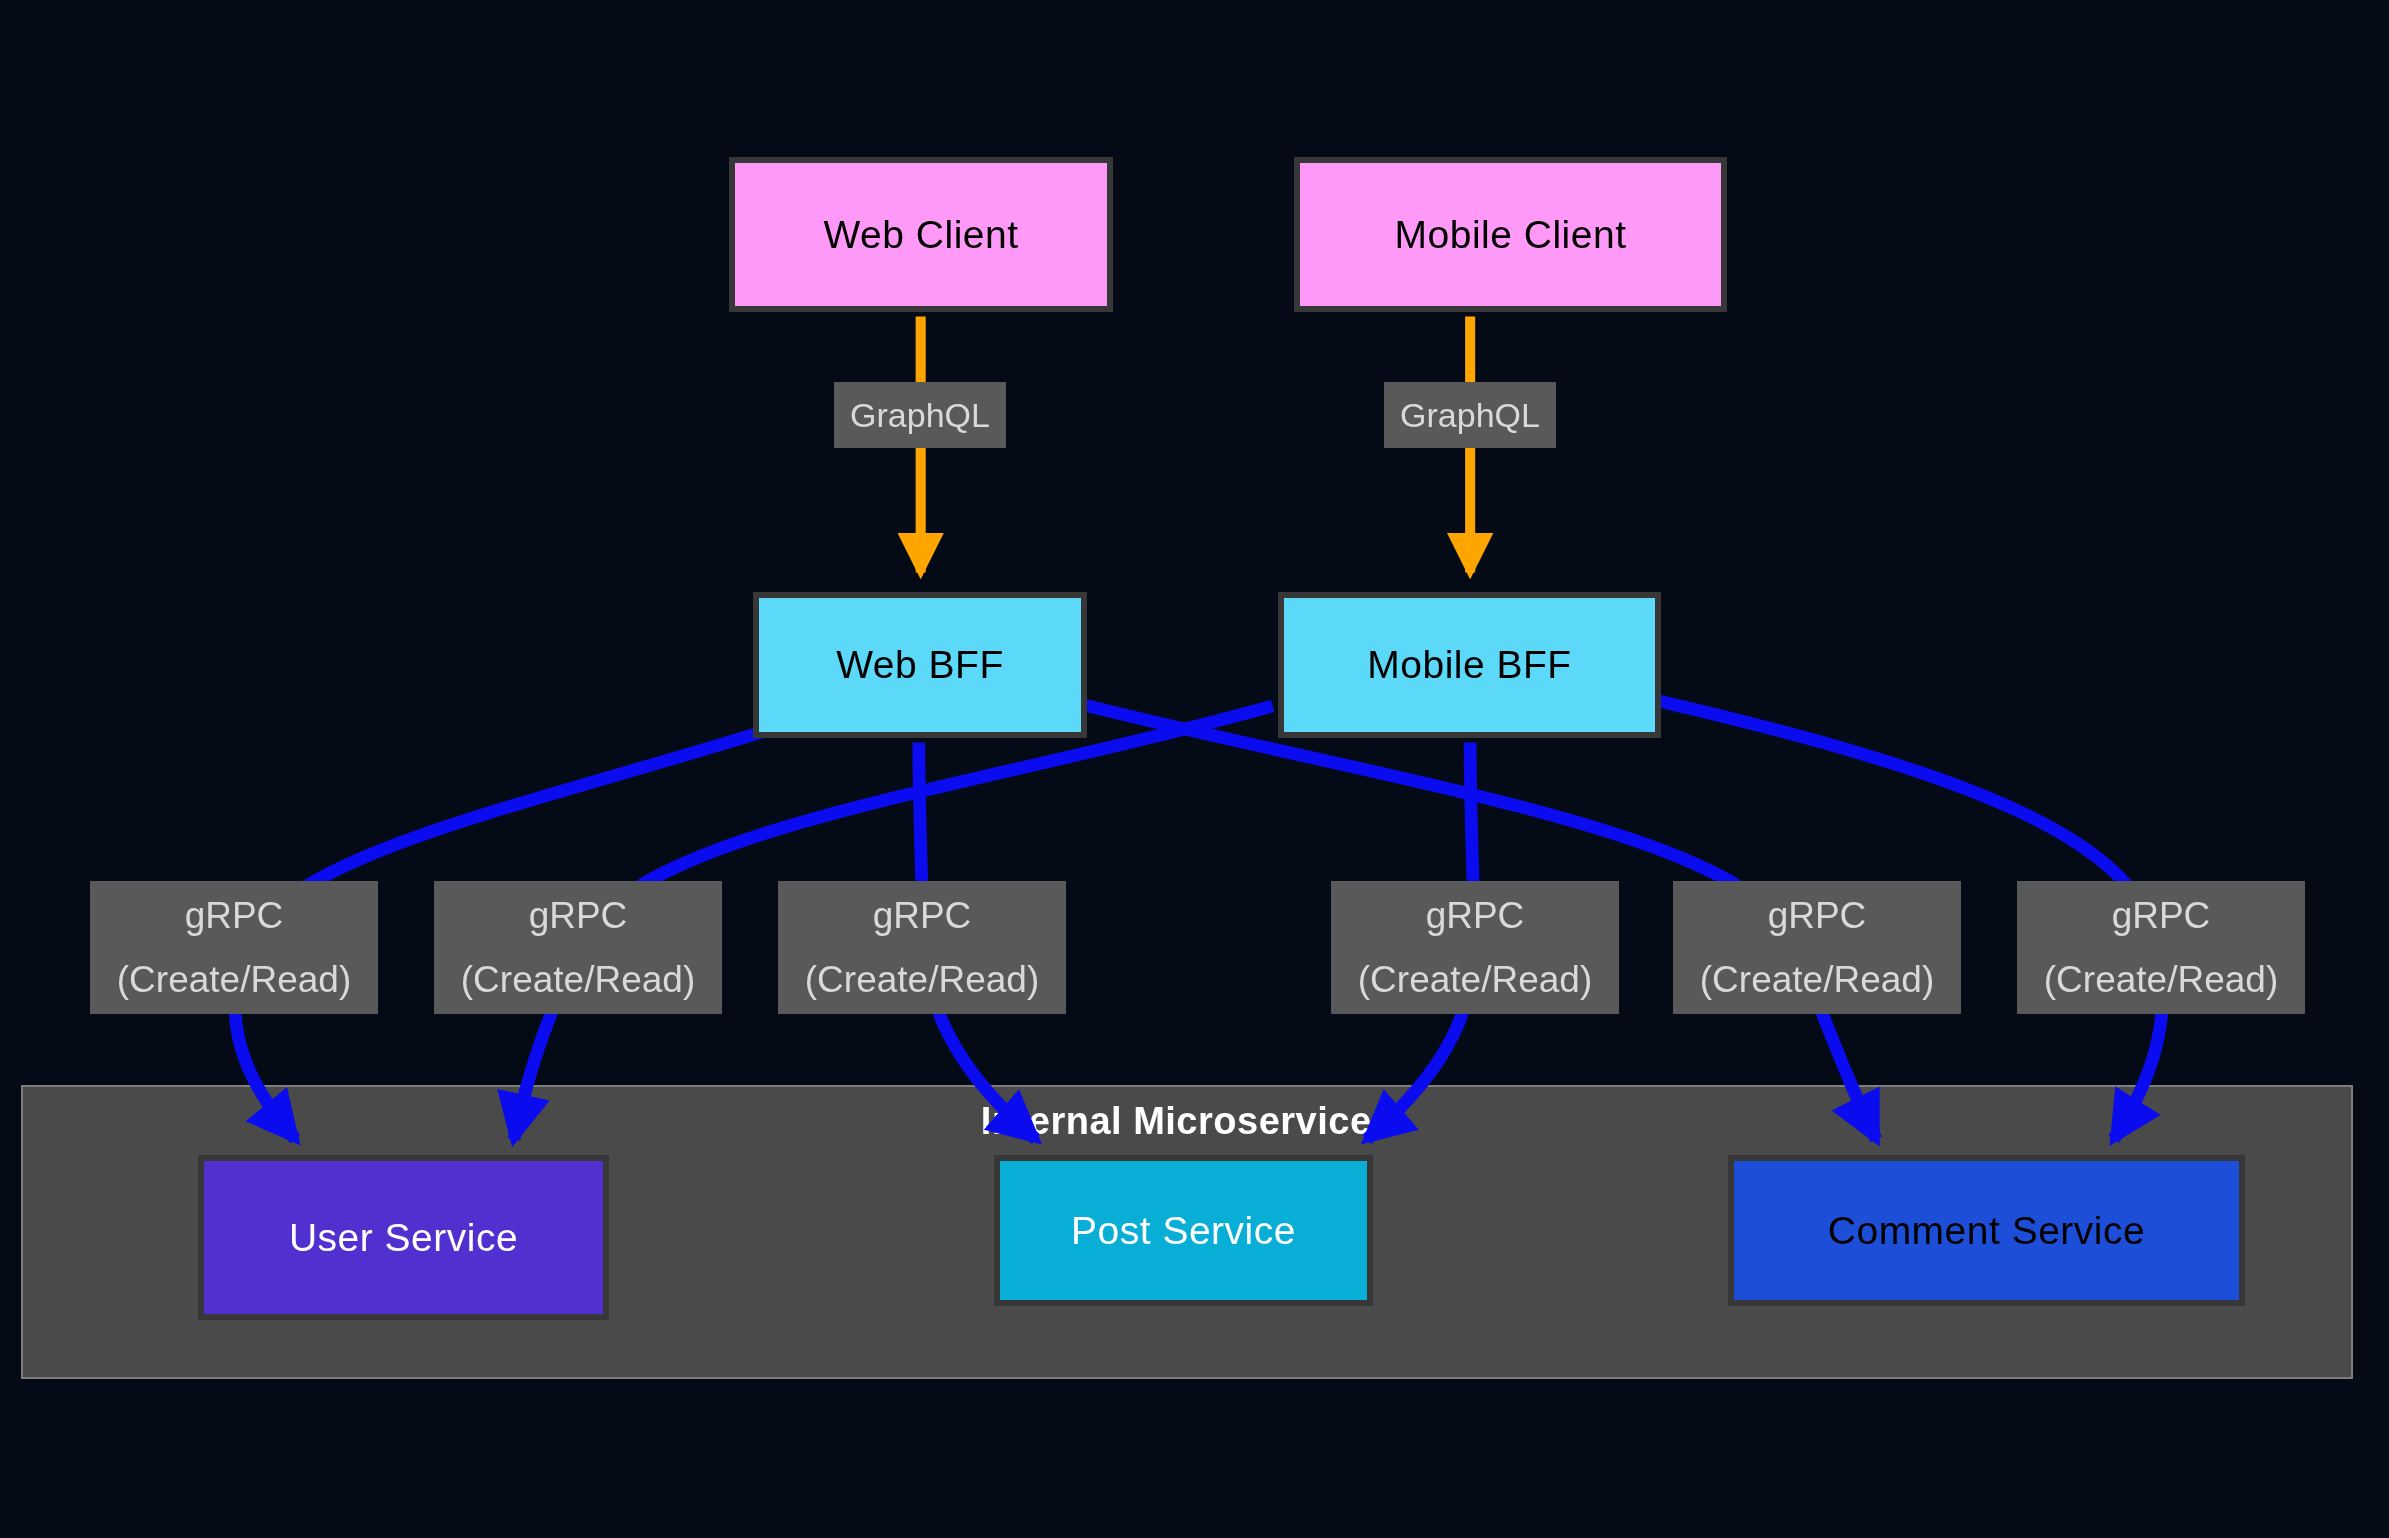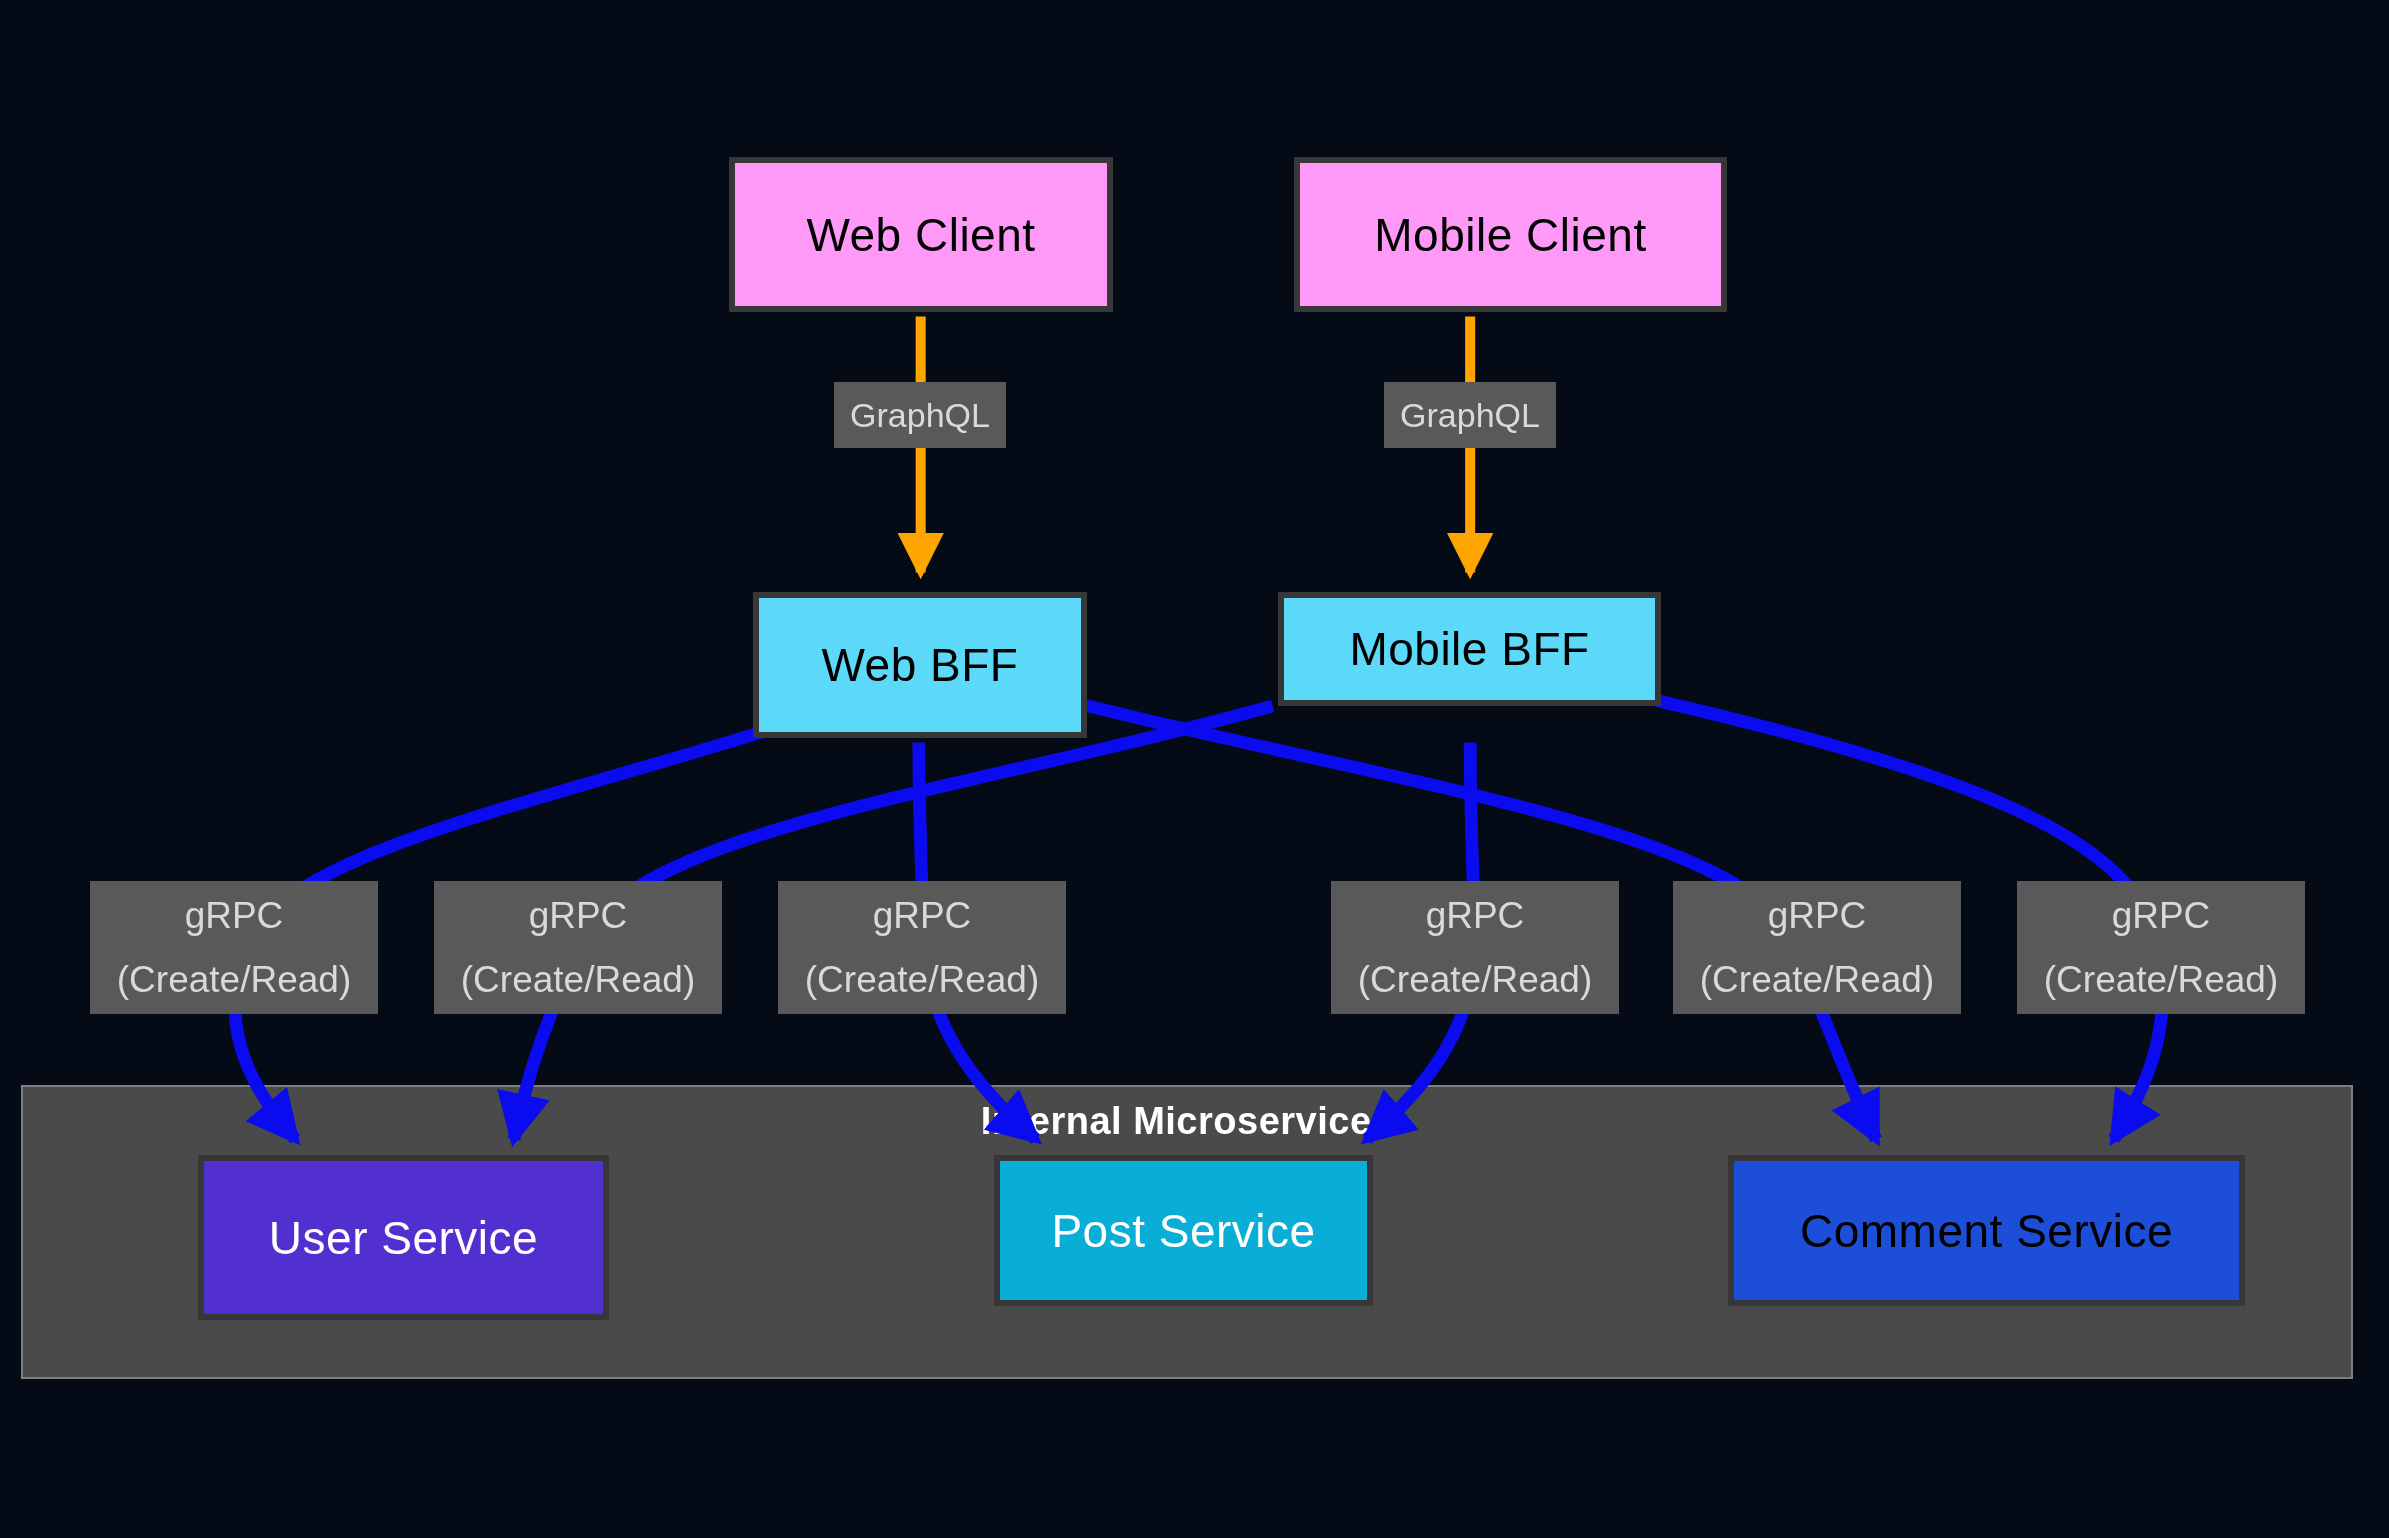--- a/index.html
+++ b/index.html
@@ -20,26 +20,26 @@
   #bff-layer{left:43px;top:518px;width:2289px;height:288px;}
   #ims-layer{left:21px;top:1085px;width:2332px;height:294px;}
 
   
   svg.edges{position:absolute;left:0;top:0;z-index:2;}
 
   
   .node{
     position:absolute;box-sizing:border-box;border:6.4px solid #373737;
     display:flex;align-items:center;justify-content:center;
-    font-size:46px;color:#000;z-index:3;letter-spacing:0.5px;text-align:center;
+    font-size:39px;color:#000;z-index:3;letter-spacing:0.5px;text-align:center;
   }
   #web-client{left:729px;top:157px;width:384px;height:155px;background:#ff99f7;}
   #mobile-client{left:1254px;top:157px;width:433px;height:155px;background:#ff99f7;margin-left:40px;}
   #web-bff{left:753px;top:592px;width:334px;height:146px;background:#5cd9f8;}
-  #mobile-bff{left:1278px;top:592px;width:383px;height:114px;background:#5cd9f8;}
+  #mobile-bff{left:1278px;top:592px;width:383px;height:146px;background:#5cd9f8;}
   #user-service{left:198px;top:1155px;width:411px;height:165px;background:#5230d0;color:#fff;}
   #post-service{left:994px;top:1155px;width:379px;height:151px;background:#09aed6;color:#fff;}
   #comment-service{left:1728px;top:1155px;width:517px;height:151px;background:#1d4ed8;color:#000;}
 
   
   .badge{
     position:absolute;background:#595959;color:#d9d9d9;z-index:3;
     display:flex;flex-direction:column;align-items:center;justify-content:center;
     text-align:center;box-sizing:border-box;
   }

